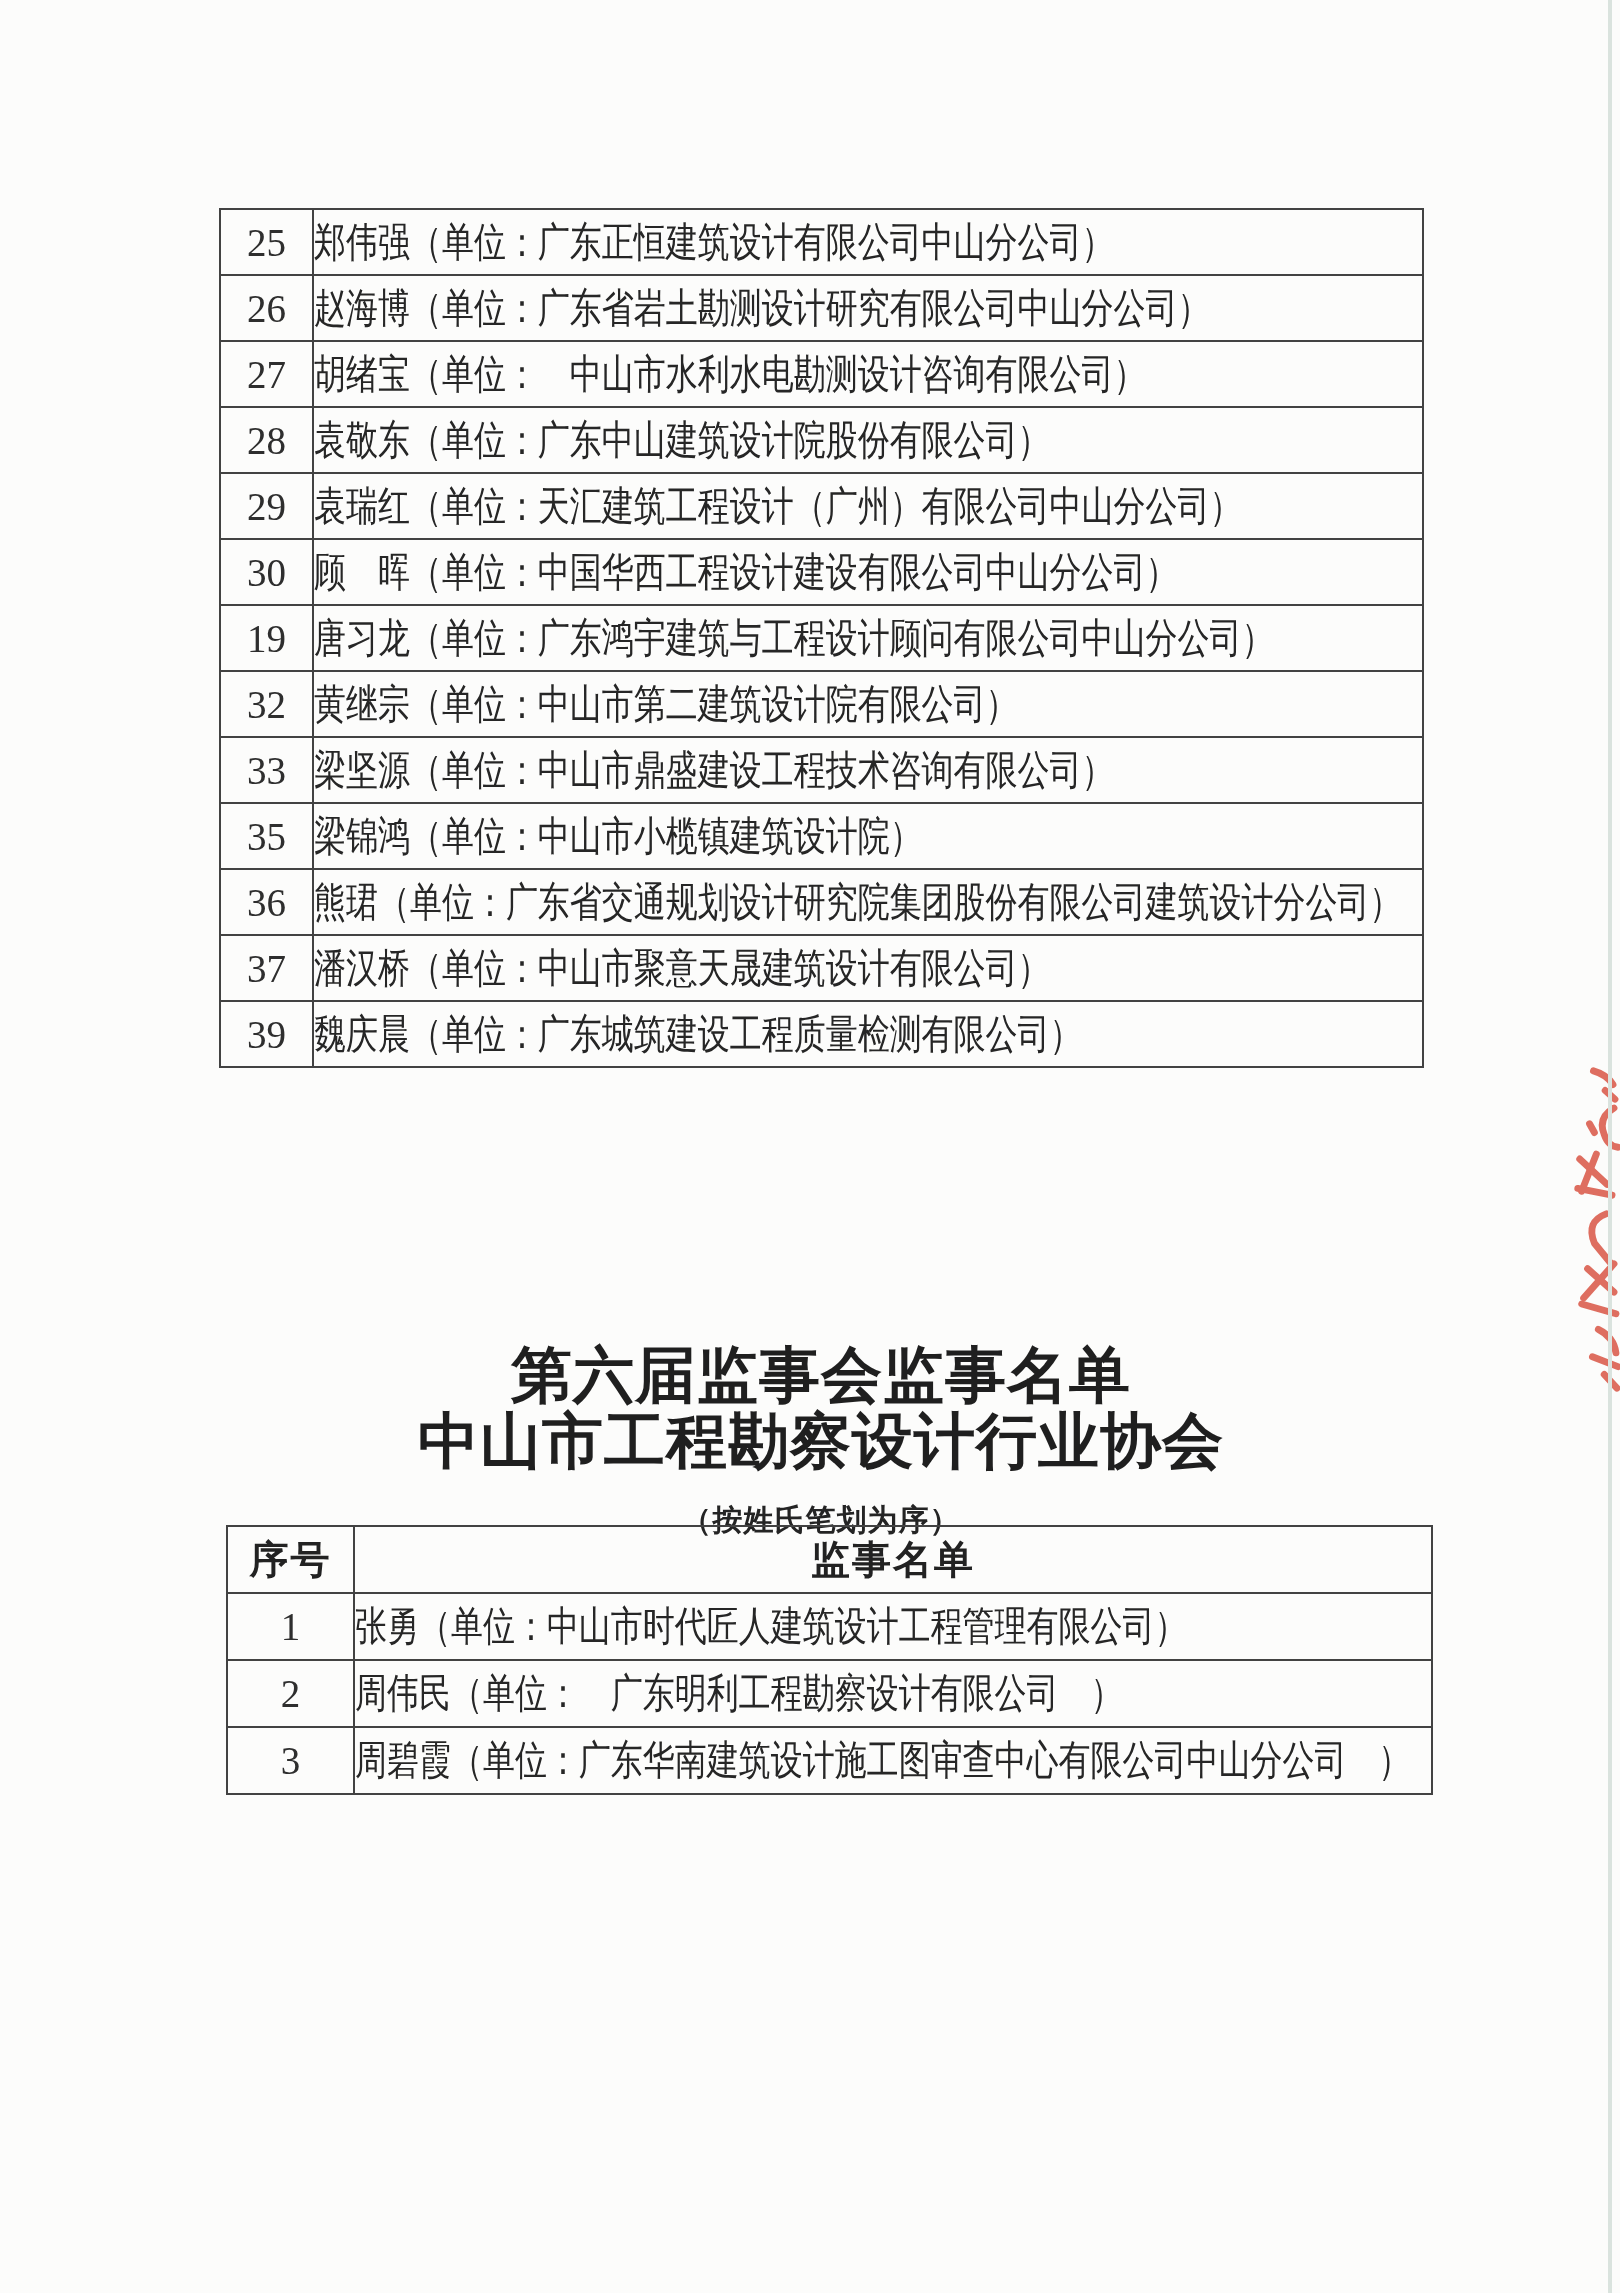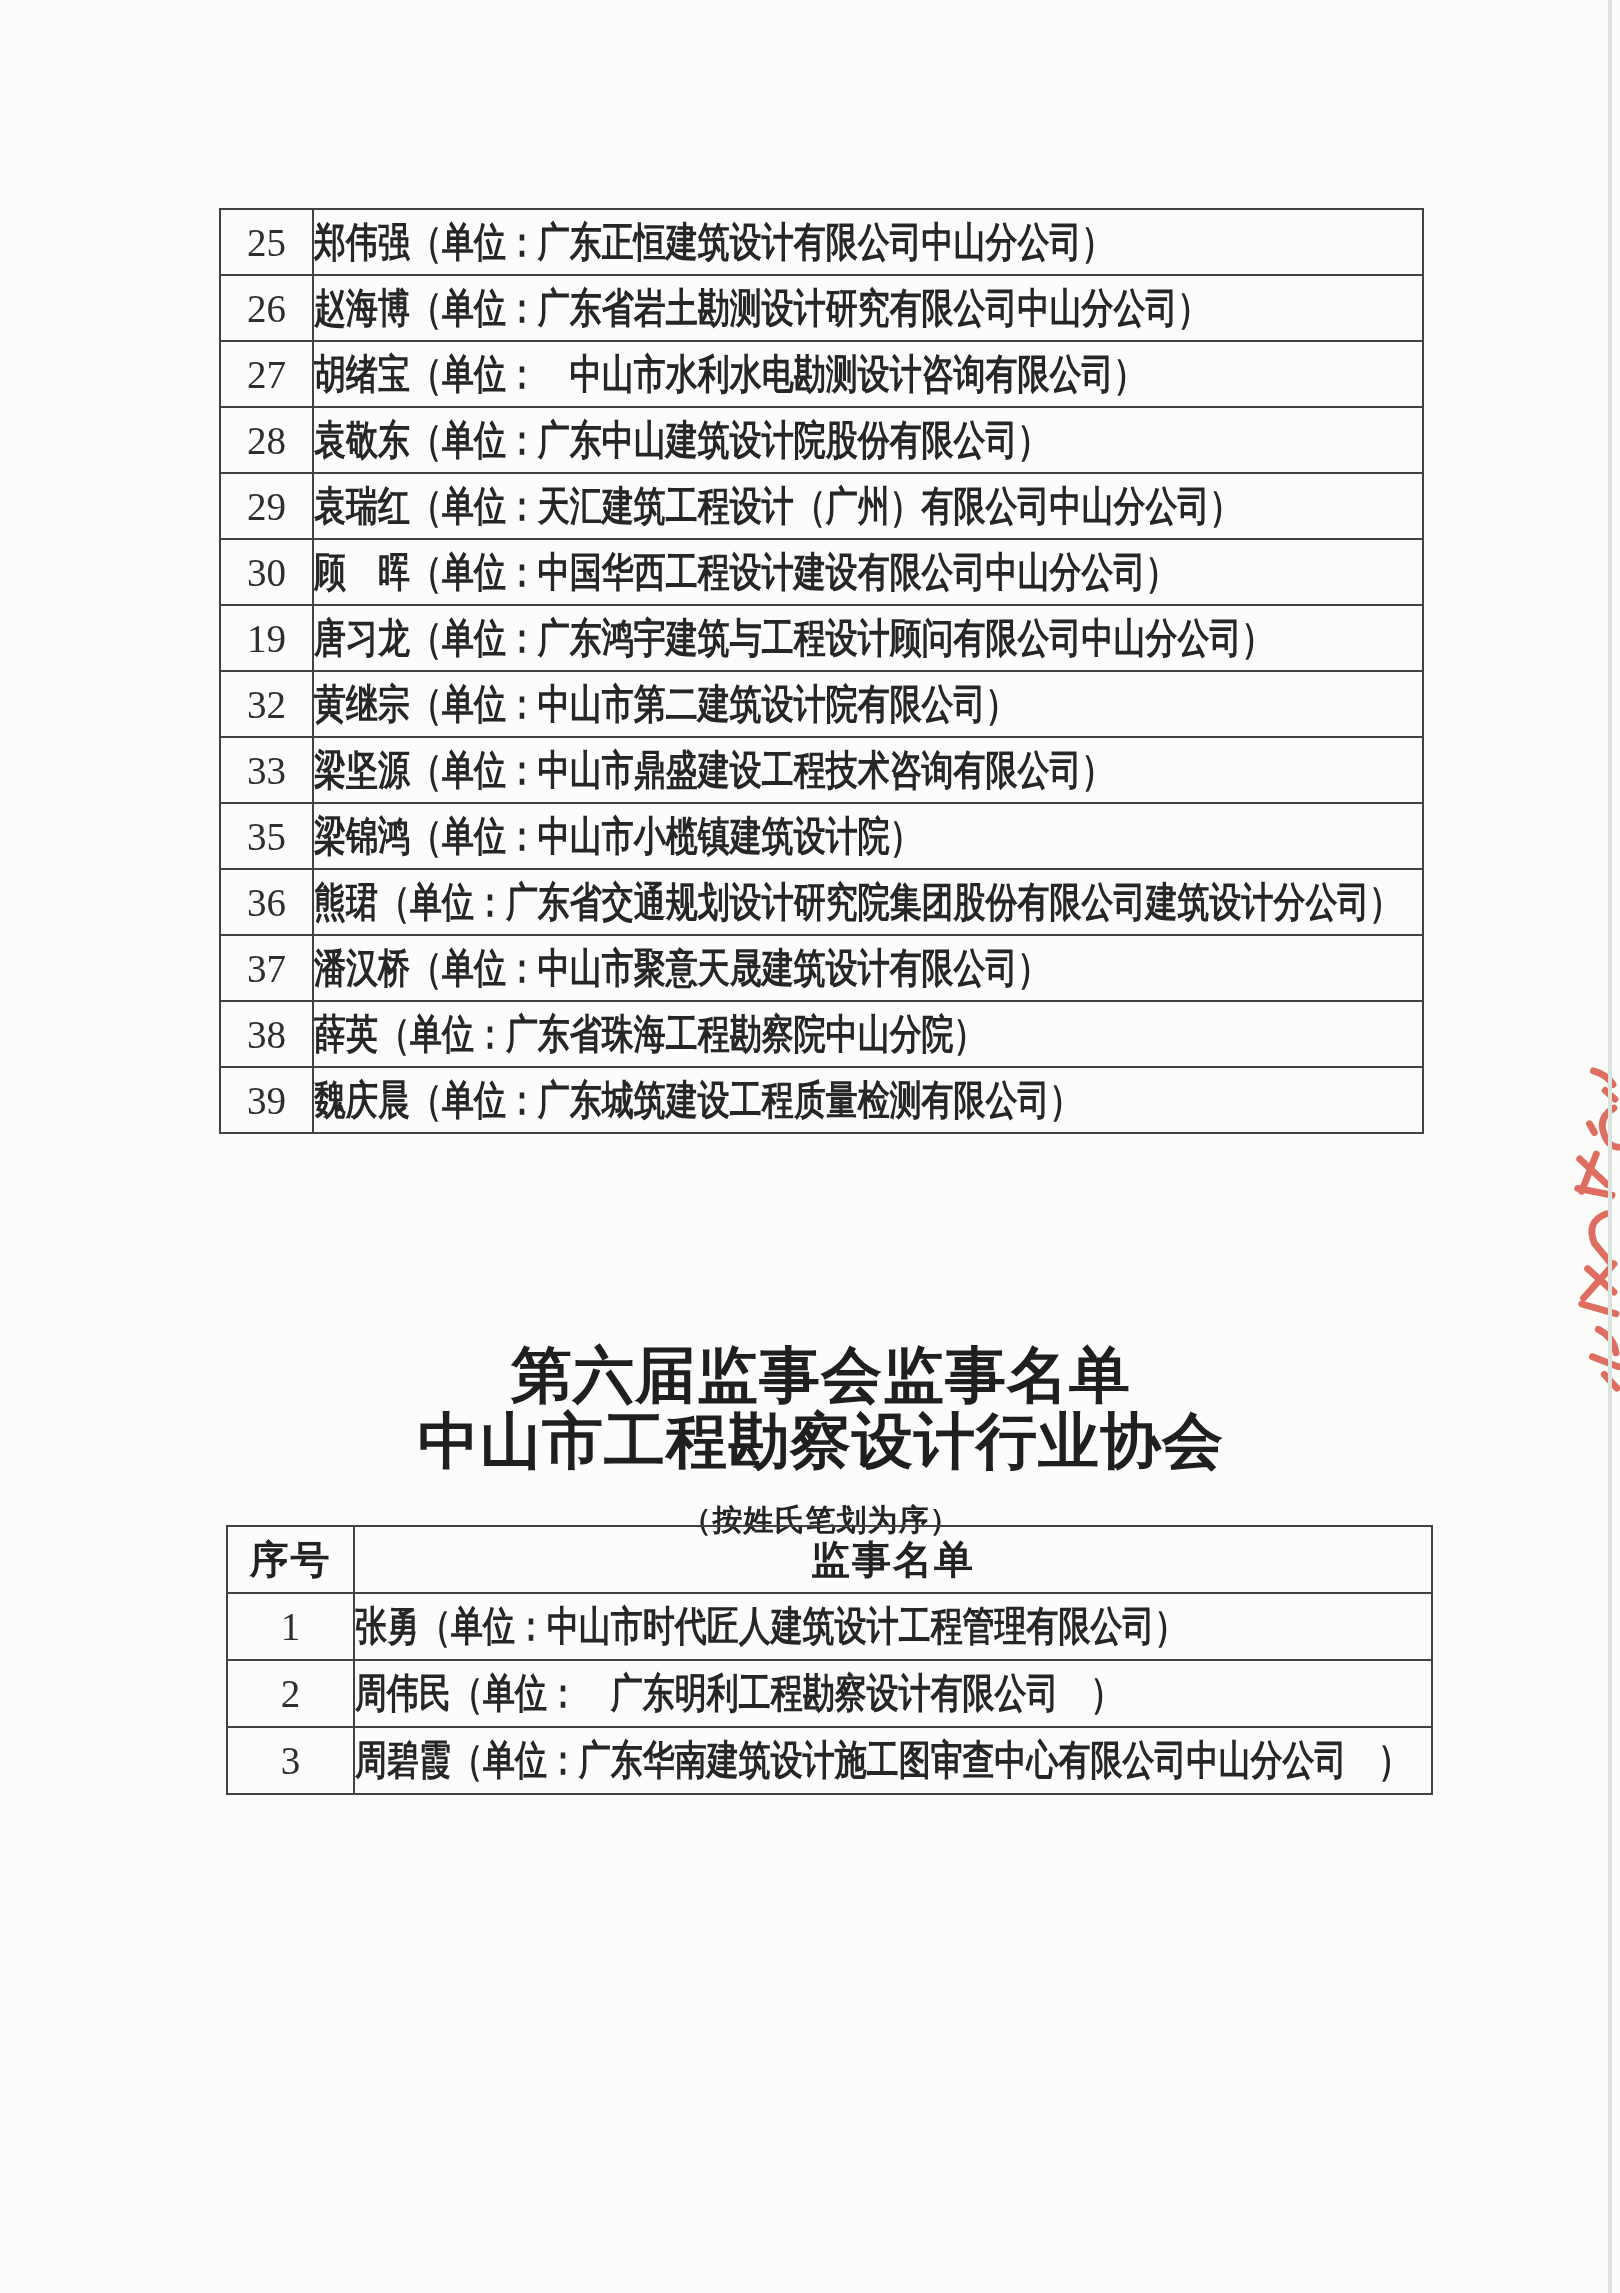--- a/index.html
+++ b/index.html
@@ -21,21 +21,21 @@
   #members-table col.c-no { width:93px; }
 
   #supervisors-table { left:226px; top:1525px; width:1207px; }
   #supervisors-table tr { height:67px; }
   #supervisors-table col.c-no { width:127px; }
 
   .cell-no {
     text-align:center; vertical-align:middle;
     font-size:39px; color:#2e2e2e;
   }
-  .cell-entry { vertical-align:middle; padding-left:27.4px; overflow:visible;font-weight:bold; }
+  .cell-entry { vertical-align:middle; padding-left:27.4px; overflow:visible; }
   .squeeze {
     display:inline-block; white-space:nowrap;
     transform:scaleX(0.78); transform-origin:0 50%;
     font-size:41px; color:#262626;
   }
   th.hdr { vertical-align:middle; text-align:center; font-size:39px; font-weight:bold; letter-spacing:2px; color:#222; }
 
   
   .title-block { position:absolute; left:225px; top:1343px; width:1192px; text-align:center; }
   .title-line { font-size:61px; line-height:66px; font-weight:bold; color:#1f1f1f; letter-spacing:1px; }
@@ -120,26 +120,20 @@
         <tr>
     <td class="cell-no">36</td>
     <td class="cell-entry">
       <span class="squeeze entry-text">熊珺（单位：广东省交通规划设计研究院集团股份有限公司建筑设计分公司）</span>
     </td>
   </tr>
         <tr>
     <td class="cell-no">37</td>
     <td class="cell-entry">
       <span class="squeeze entry-text">潘汉桥（单位：中山市聚意天晟建筑设计有限公司）</span>
-    </td>
-  </tr>
-        <tr>
-    <td class="cell-no">38</td>
-    <td class="cell-entry">
-      <span class="squeeze entry-text">薛英（单位：广东省珠海工程勘察院中山分院）</span>
     </td>
   </tr>
         <tr>
     <td class="cell-no">39</td>
     <td class="cell-entry">
       <span class="squeeze entry-text">魏庆晨（单位：广东城筑建设工程质量检测有限公司）</span>
     </td>
   </tr>
       </tbody>
   </table>

